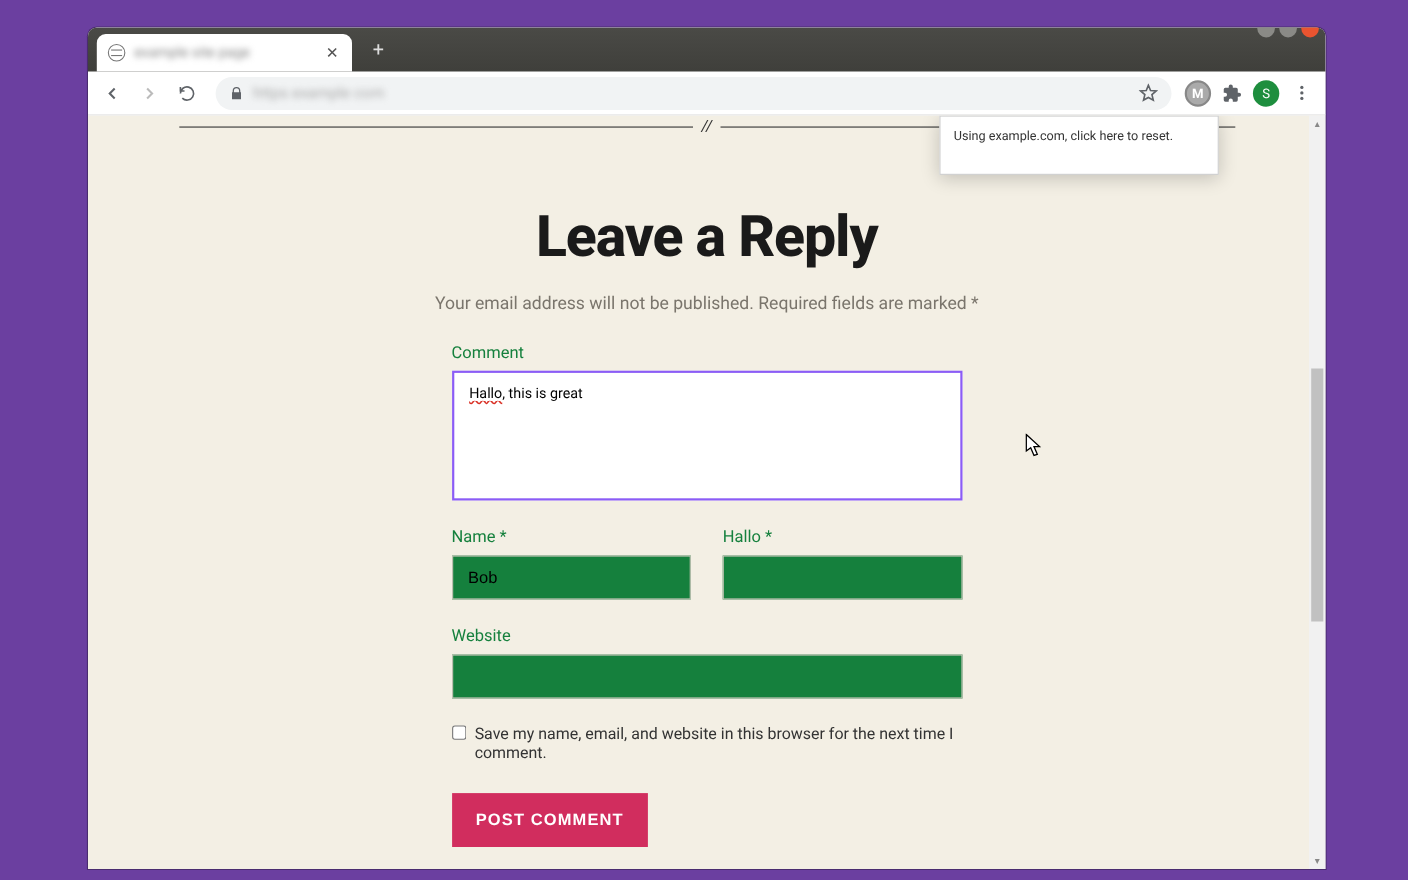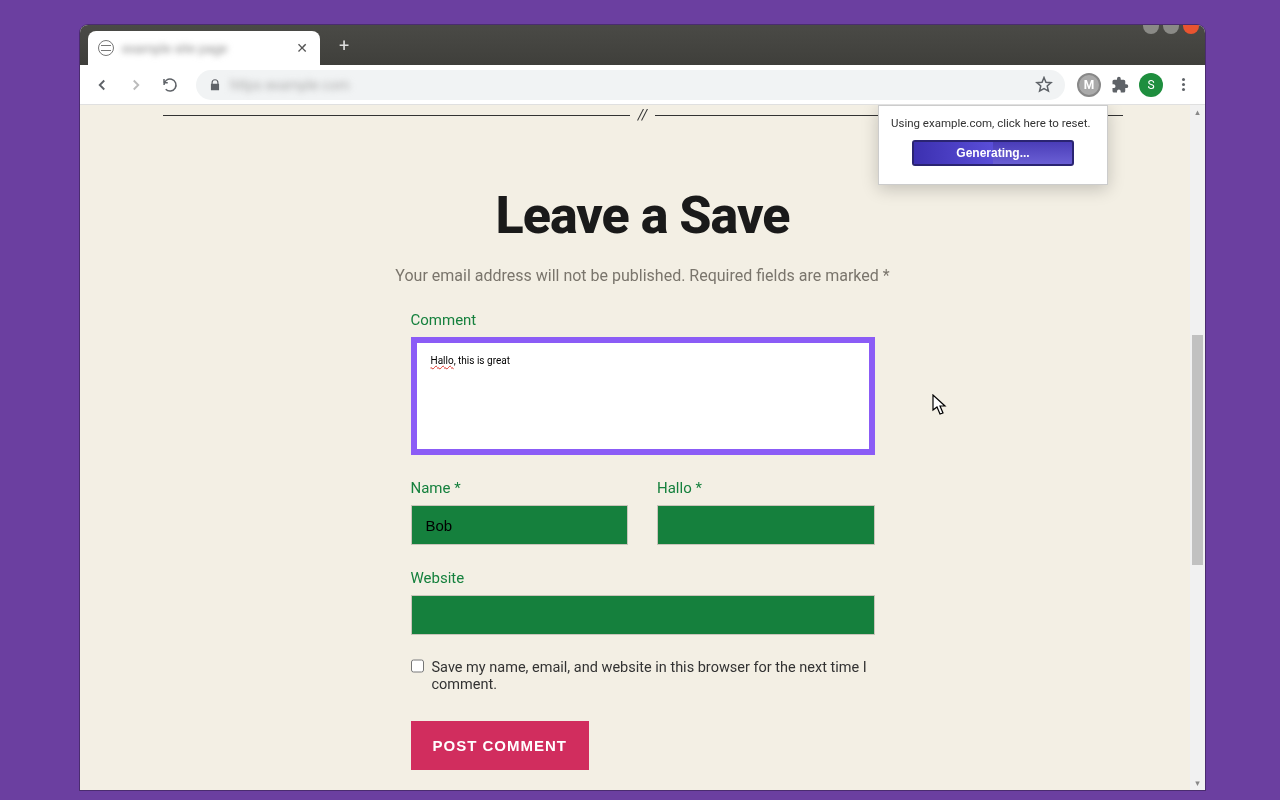--- a/index.html
+++ b/index.html
@@ -241,24 +241,24 @@
     }
     .field-label {
       font-size: 15px;
       color: #15803d;
       margin-bottom: 8px;
       display: block;
     }
     .textarea {
       width: 100%;
       height: 118px;
-      border: 6px solid #8b5cf6;
+      border: 2px solid #8b5cf6;
       background: #fff;
       padding: 12px 14px;
-      font-size: 10px;
+      font-size: 13px;
       font-family: inherit;
       resize: both;
       margin-bottom: 24px;
     }
     .textarea .underline { text-decoration: underline; text-decoration-color: #d93025; text-decoration-style: wavy; }
     .row2 {
       display: flex;
       gap: 29px;
       margin-bottom: 24px;
     }
@@ -291,21 +291,21 @@
       font-size: 15px;
       font-weight: 600;
       letter-spacing: 1px;
       cursor: pointer;
     }
 
     .popup {
       position: absolute;
       top: 0;
       right: 97px;
-      width: 230px;
+      width: 254px;
       background: #fff;
       border: 1px solid #ccc;
       box-shadow: 0 4px 16px rgba(0,0,0,0.2);
       padding: 10px 12px 18px;
       z-index: 10;
     }
     .popup-text {
       font-size: 11.5px;
       color: #333;
       margin-bottom: 10px;
@@ -427,21 +427,21 @@
         </div>
     </div>
   </div>
 
   <div class="content-area">
     <div class="page">
       <div class="page-inner">
         <div class="divider-deco">
           <span class="center">//</span>
         </div>
-        <h2 class="reply-title">Leave a Save</h2>
+        <h2 class="reply-title">Leave a Reply</h2>
         <p class="reply-note">Your email address will not be published. Required fields are marked *</p>
 
         <div class="form">
           <label class="field-label">Comment</label>
           <div class="textarea" contenteditable="true" style=""><span class="underline">Hallo</span><span>, this is great</span></div>
 
           <div class="row2">
             <div class="col">
               <label class="field-label">Name *</label>
               <input class="text-input" value="Bob" style="">
@@ -462,21 +462,20 @@
             <span>Save my name, email, and website in this browser for the next time I comment.</span>
           </div>
 
           <button class="submit">POST COMMENT</button>
         </div>
       </div>
     </div>
 
     <div class="popup">
       <div class="popup-text">Using example.com, click here to reset.</div>
-      <button class="popup-btn"><span>Generating...</span></button>
     </div>
 
     <div class="scrollbar-track">
       <div class="scroll-arrows scroll-up">▴</div>
       <div class="scrollbar-thumb"></div>
       <div class="scroll-arrows scroll-down">▾</div>
     </div>
 
     <svg class="cursor" width="16" height="22" viewBox="0 0 16 22">
       <path d="M1 1 L1 16 L5 13 L8 20 L11 19 L8 12 L13 12 Z" fill="#fff" stroke="#000" stroke-width="1.2"></path>

